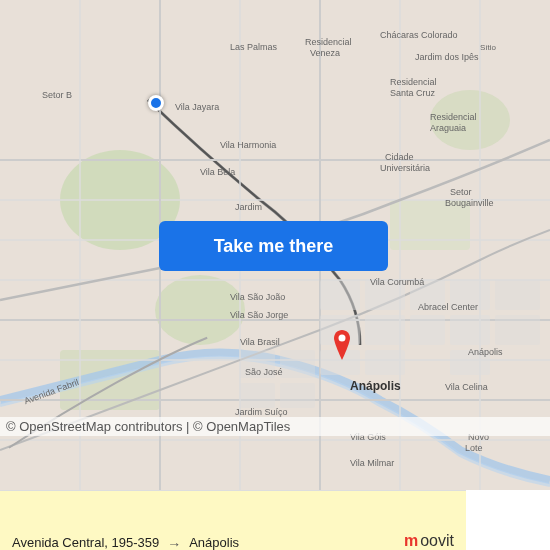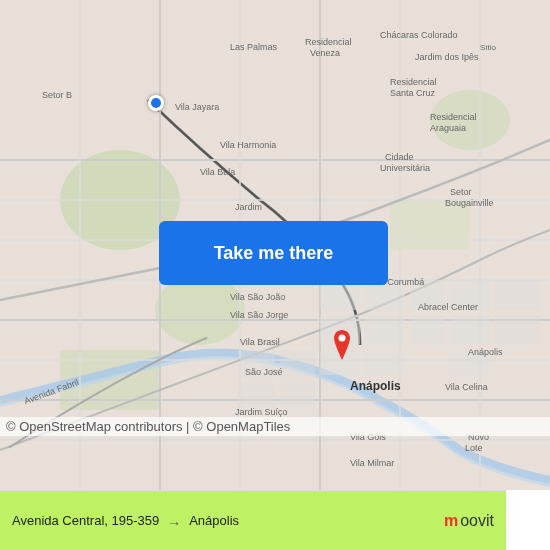--- a/index.html
+++ b/index.html
@@ -26,41 +26,41 @@
       position: absolute;
       top: 0; left: 0;
     }
 
     
     #take-me-there-btn {
       position: absolute;
       top: 221px;
       left: 159px;
       width: 229px;
-      height: 64px;
+      height: 50px;
       background-color: #1a73e8;
       color: white;
       border: none;
       border-radius: 6px;
       font-size: 18px;
       font-weight: bold;
       cursor: pointer;
       z-index: 10;
       display: flex;
       align-items: center;
       justify-content: center;
     }
 
     
     #bottom-bar {
-      width: 506px;
+      width: 466px;
       height: 60px;
-      background-color: #bef264;
+      background-color: #fef9c3;
       display: flex;
-      align-items: center;
+      align-items: flex-end;
       padding: 0 12px;
       border-top: 1px solid #ddd;
       position: relative;
     }
 
     #origin-text {
       font-size: 13px;
       color: #222;
       font-weight: 500;
     }

